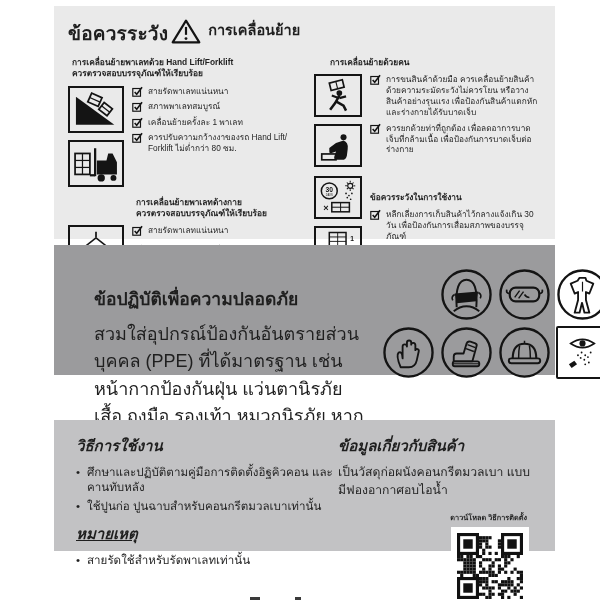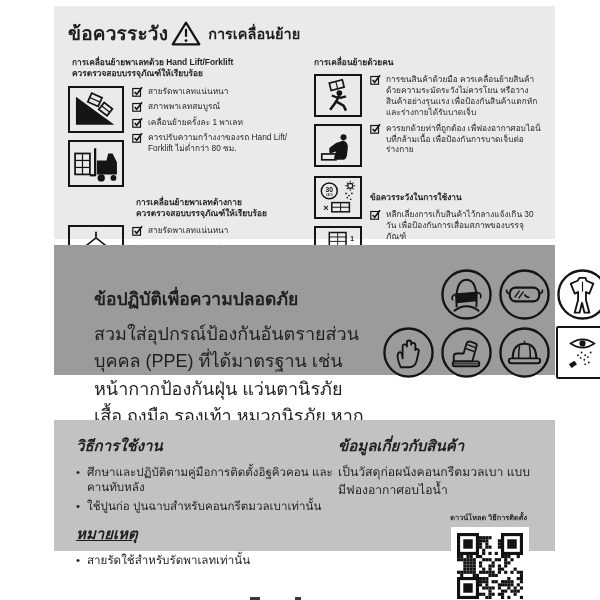--- a/index.html
+++ b/index.html
@@ -4,21 +4,21 @@
 <style>
   html,body{margin:0;padding:0;}
   body{
     width:600px;height:600px;position:relative;background:#ffffff;
     font-family:"Liberation Sans","DejaVu Sans",sans-serif;color:#1f1f1f;
     overflow:hidden;-webkit-font-smoothing:antialiased;
   }
   .section{position:absolute;left:54px;width:501px;box-sizing:border-box;}
   
   #sec-caution{top:6px;height:233px;background:#eaeaea;padding:12px 12px 8px 14px;}
-  .title-row{display:flex;align-items:center;gap:3px;margin-bottom:9px;}
+  .title-row{display:flex;align-items:flex-start;gap:3px;margin-bottom:9px;}
   .title-main{font-size:19px;font-weight:bold;letter-spacing:.2px;}
   .title-sub{font-size:14.5px;font-weight:600;margin-left:4px;}
   .warn-tri{width:30px;height:27px;flex:0 0 auto;}
   .cols{display:flex;gap:14px;}
   .col-l{width:232px;flex:0 0 auto;}
   .col-r{flex:1;min-width:0;}
   .subhdr{font-size:8.4px;font-weight:600;line-height:1.35;margin:0 0 6px 4px;}
   .blk{display:flex;gap:8px;}
   .icon-col{display:flex;flex-direction:column;gap:7px;flex:0 0 auto;}
   .pict{border:2.5px solid #141414;background:transparent;display:flex;align-items:center;justify-content:center;box-sizing:border-box;}
@@ -177,21 +177,21 @@
                 <rect class="s" x="1" y="3.2" width="9.8" height="9.8" stroke-width="1.5"></rect>
                 <path class="s" d="M3.4 7.6 L6 10.6 L12.8 1.6" stroke-width="2"></path>
               </svg>
             <span>เคลื่อนย้ายครั้งละ 1 พาเลท</span>
           </div>
         </div>
       </div>
     </div>
 
     <div class="col-r">
-      <div class="subhdr" style="margin-left:0">การเคลื่อนย้ายด้วยคน</div>
+      <div class="subhdr" style="margin-left:16px">การเคลื่อนย้ายด้วยคน</div>
       <div class="blk">
         <div class="icon-col">
           <div class="pict med">
             <svg viewBox="0 0 48 43" width="41" height="36">
               <g transform="rotate(-14 22 9)">
                   <rect class="s" x="14" y="4" width="16" height="9" stroke-width="2"></rect>
                   <line class="s" x1="22" y1="4" x2="22" y2="13" stroke-width="1.3"></line>
                 </g>
               <circle cx="25" cy="18" r="3.4" fill="#141414"></circle>
               <path class="s" d="M25 21 L20 30 L14 38" stroke-width="3"></path>
@@ -214,21 +214,21 @@
                 <rect class="s" x="1" y="3.2" width="9.8" height="9.8" stroke-width="1.5"></rect>
                 <path class="s" d="M3.4 7.6 L6 10.6 L12.8 1.6" stroke-width="2"></path>
               </svg>
             <span>การขนสินค้าด้วยมือ ควรเคลื่อนย้ายสินค้า ด้วยความระมัดระวังไม่ควรโยน หรือวางสินค้าอย่างรุนแรง เพื่อป้องกันสินค้าแตกหักและร่างกายได้รับบาดเจ็บ</span>
           </div>
           <div class="chk-item">
             <svg class="cb" viewBox="0 0 14 14">
                 <rect class="s" x="1" y="3.2" width="9.8" height="9.8" stroke-width="1.5"></rect>
                 <path class="s" d="M3.4 7.6 L6 10.6 L12.8 1.6" stroke-width="2"></path>
               </svg>
-            <span>ควรยกด้วยท่าที่ถูกต้อง เพื่ฟองอากาศอบไอน็บที่กล้ามเนื้อ เพื่อป้องกันการบาดเจ็บต่อร่างกาย</span>
+            <span>ควรยกด้วยท่าที่ถูกต้อง เพื่อลดอาการบาดเจ็บที่กล้ามเนื้อ เพื่อป้องกันการบาดเจ็บต่อร่างกาย</span>
           </div>
         </div>
       </div>
 
       <div class="blk" style="margin-top:9px;">
         <div class="icon-col">
           <div class="pict med">
             <svg viewBox="0 0 48 43" width="41" height="36">
               <circle class="s" cx="13" cy="13" r="9.5" stroke-width="1.8"></circle>
               <text x="13" y="14.5" text-anchor="middle" font-size="8" class="icnum" fill="#141414">30</text>

